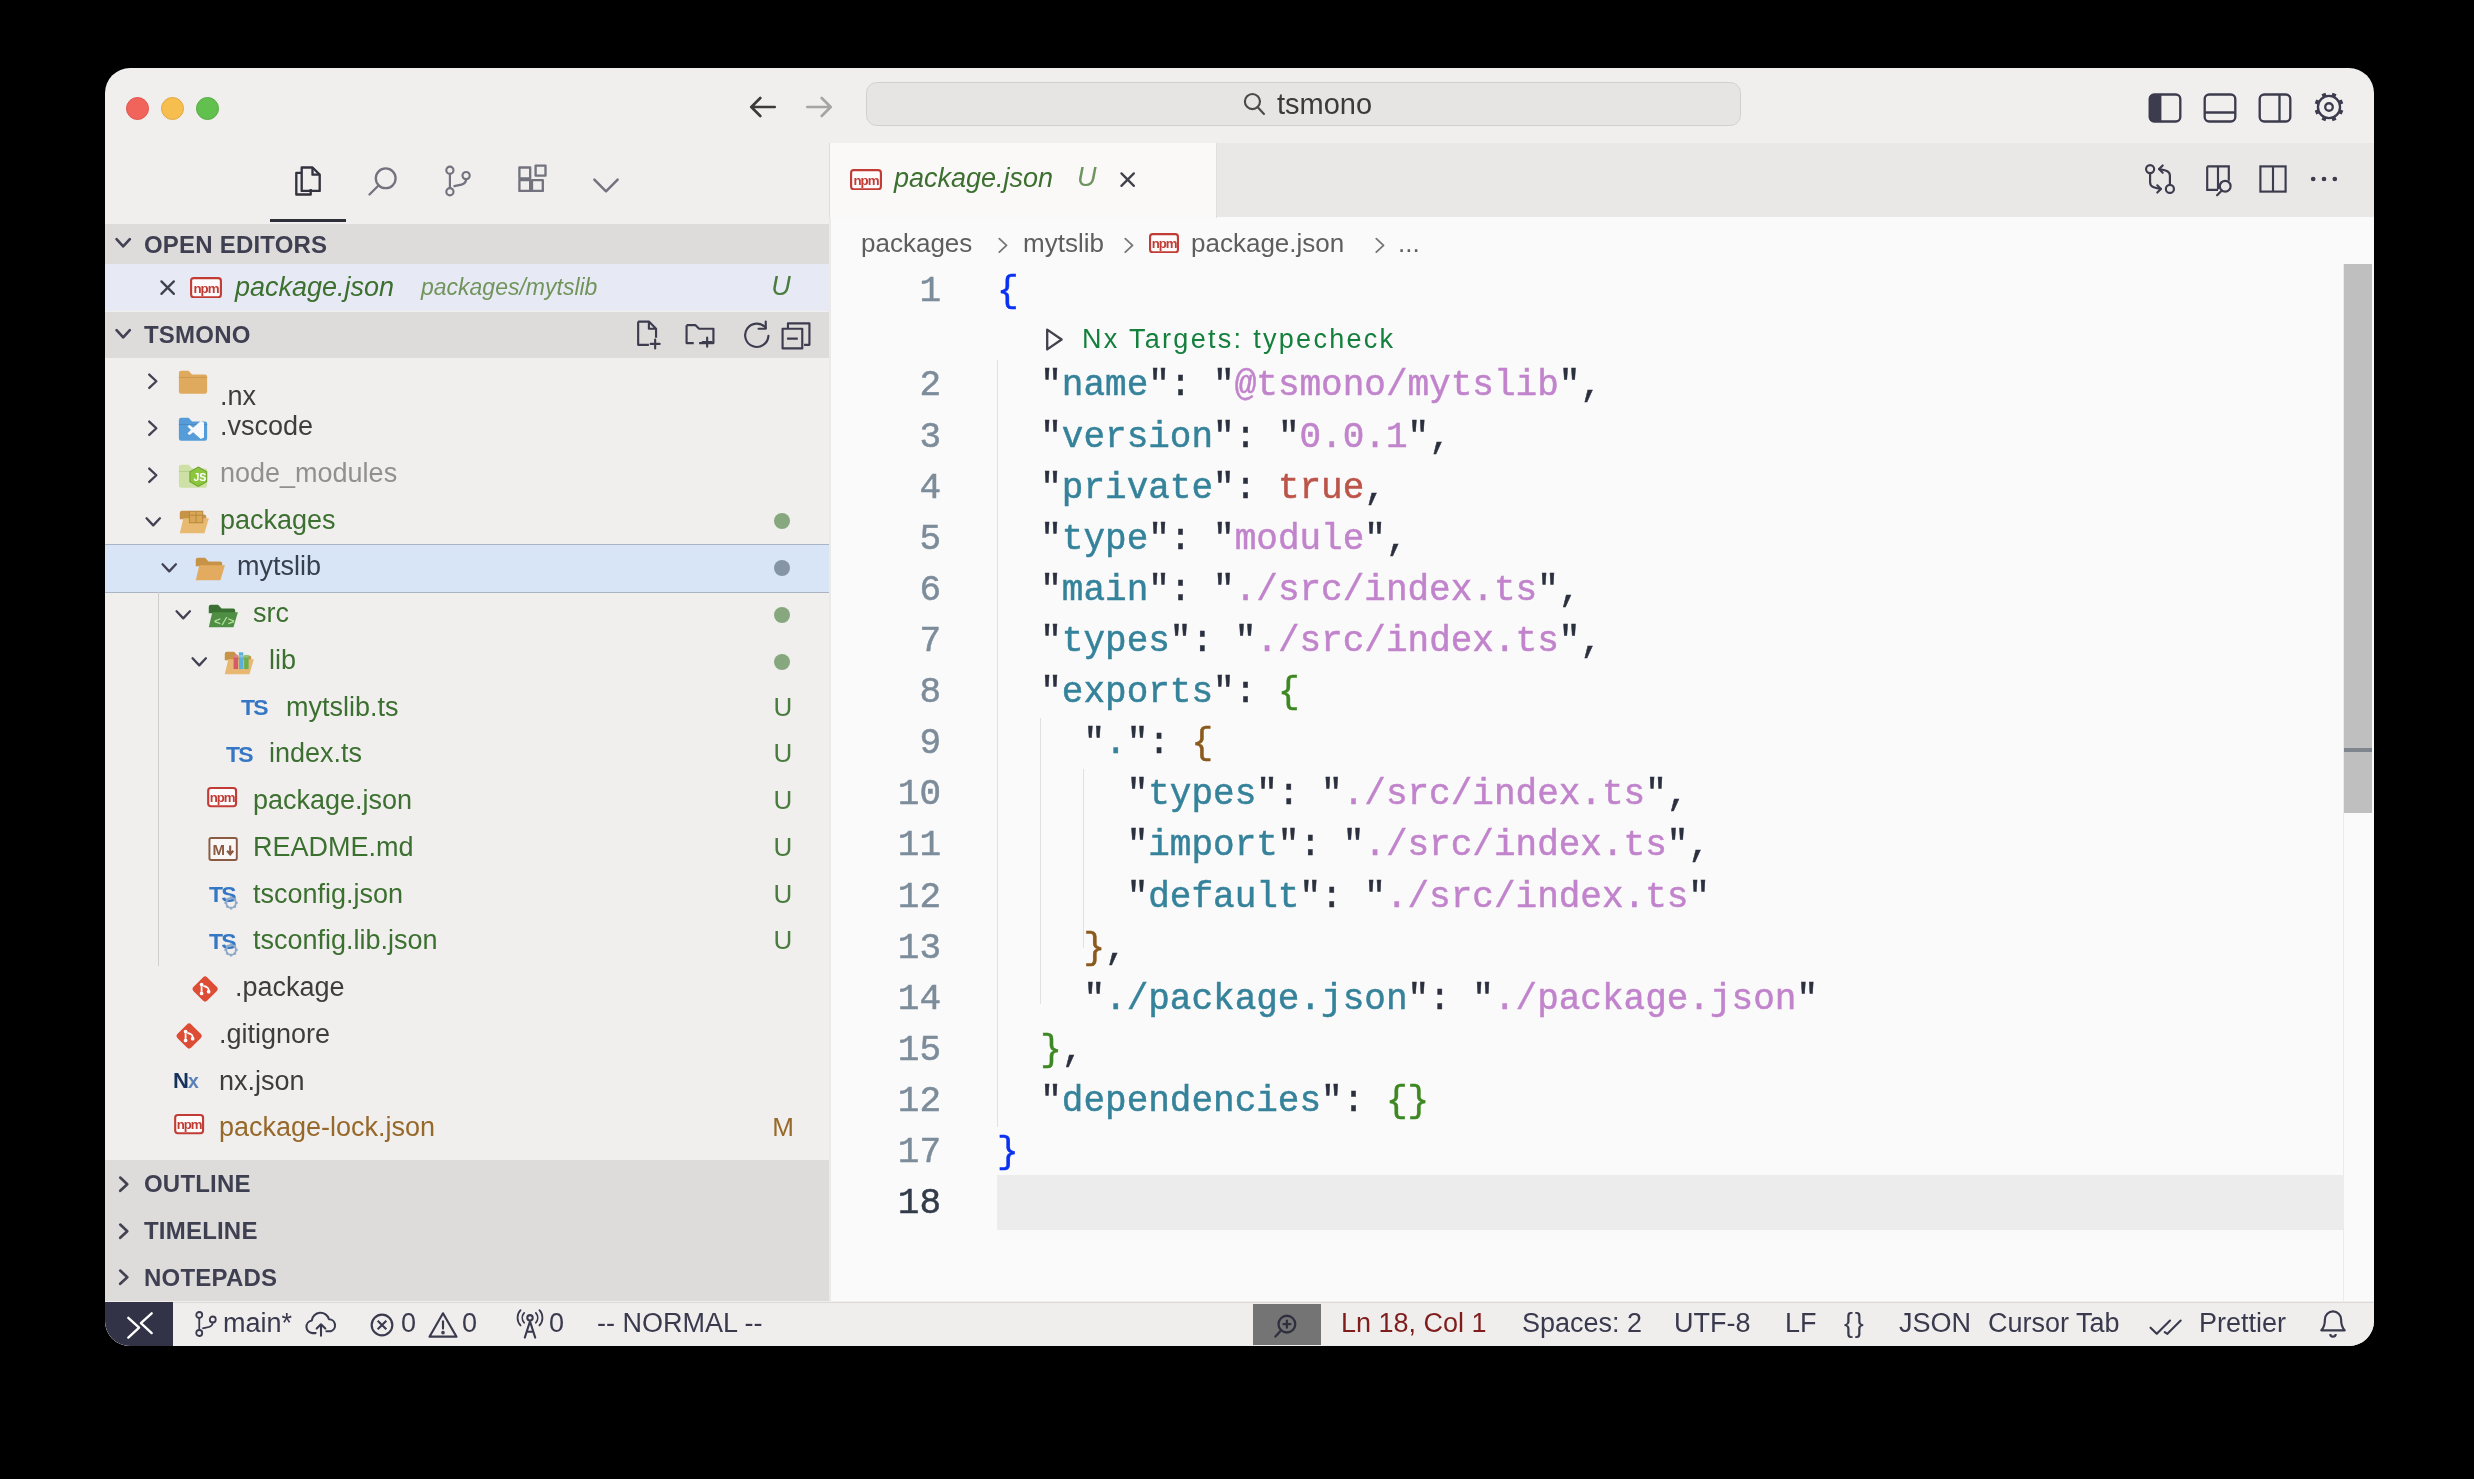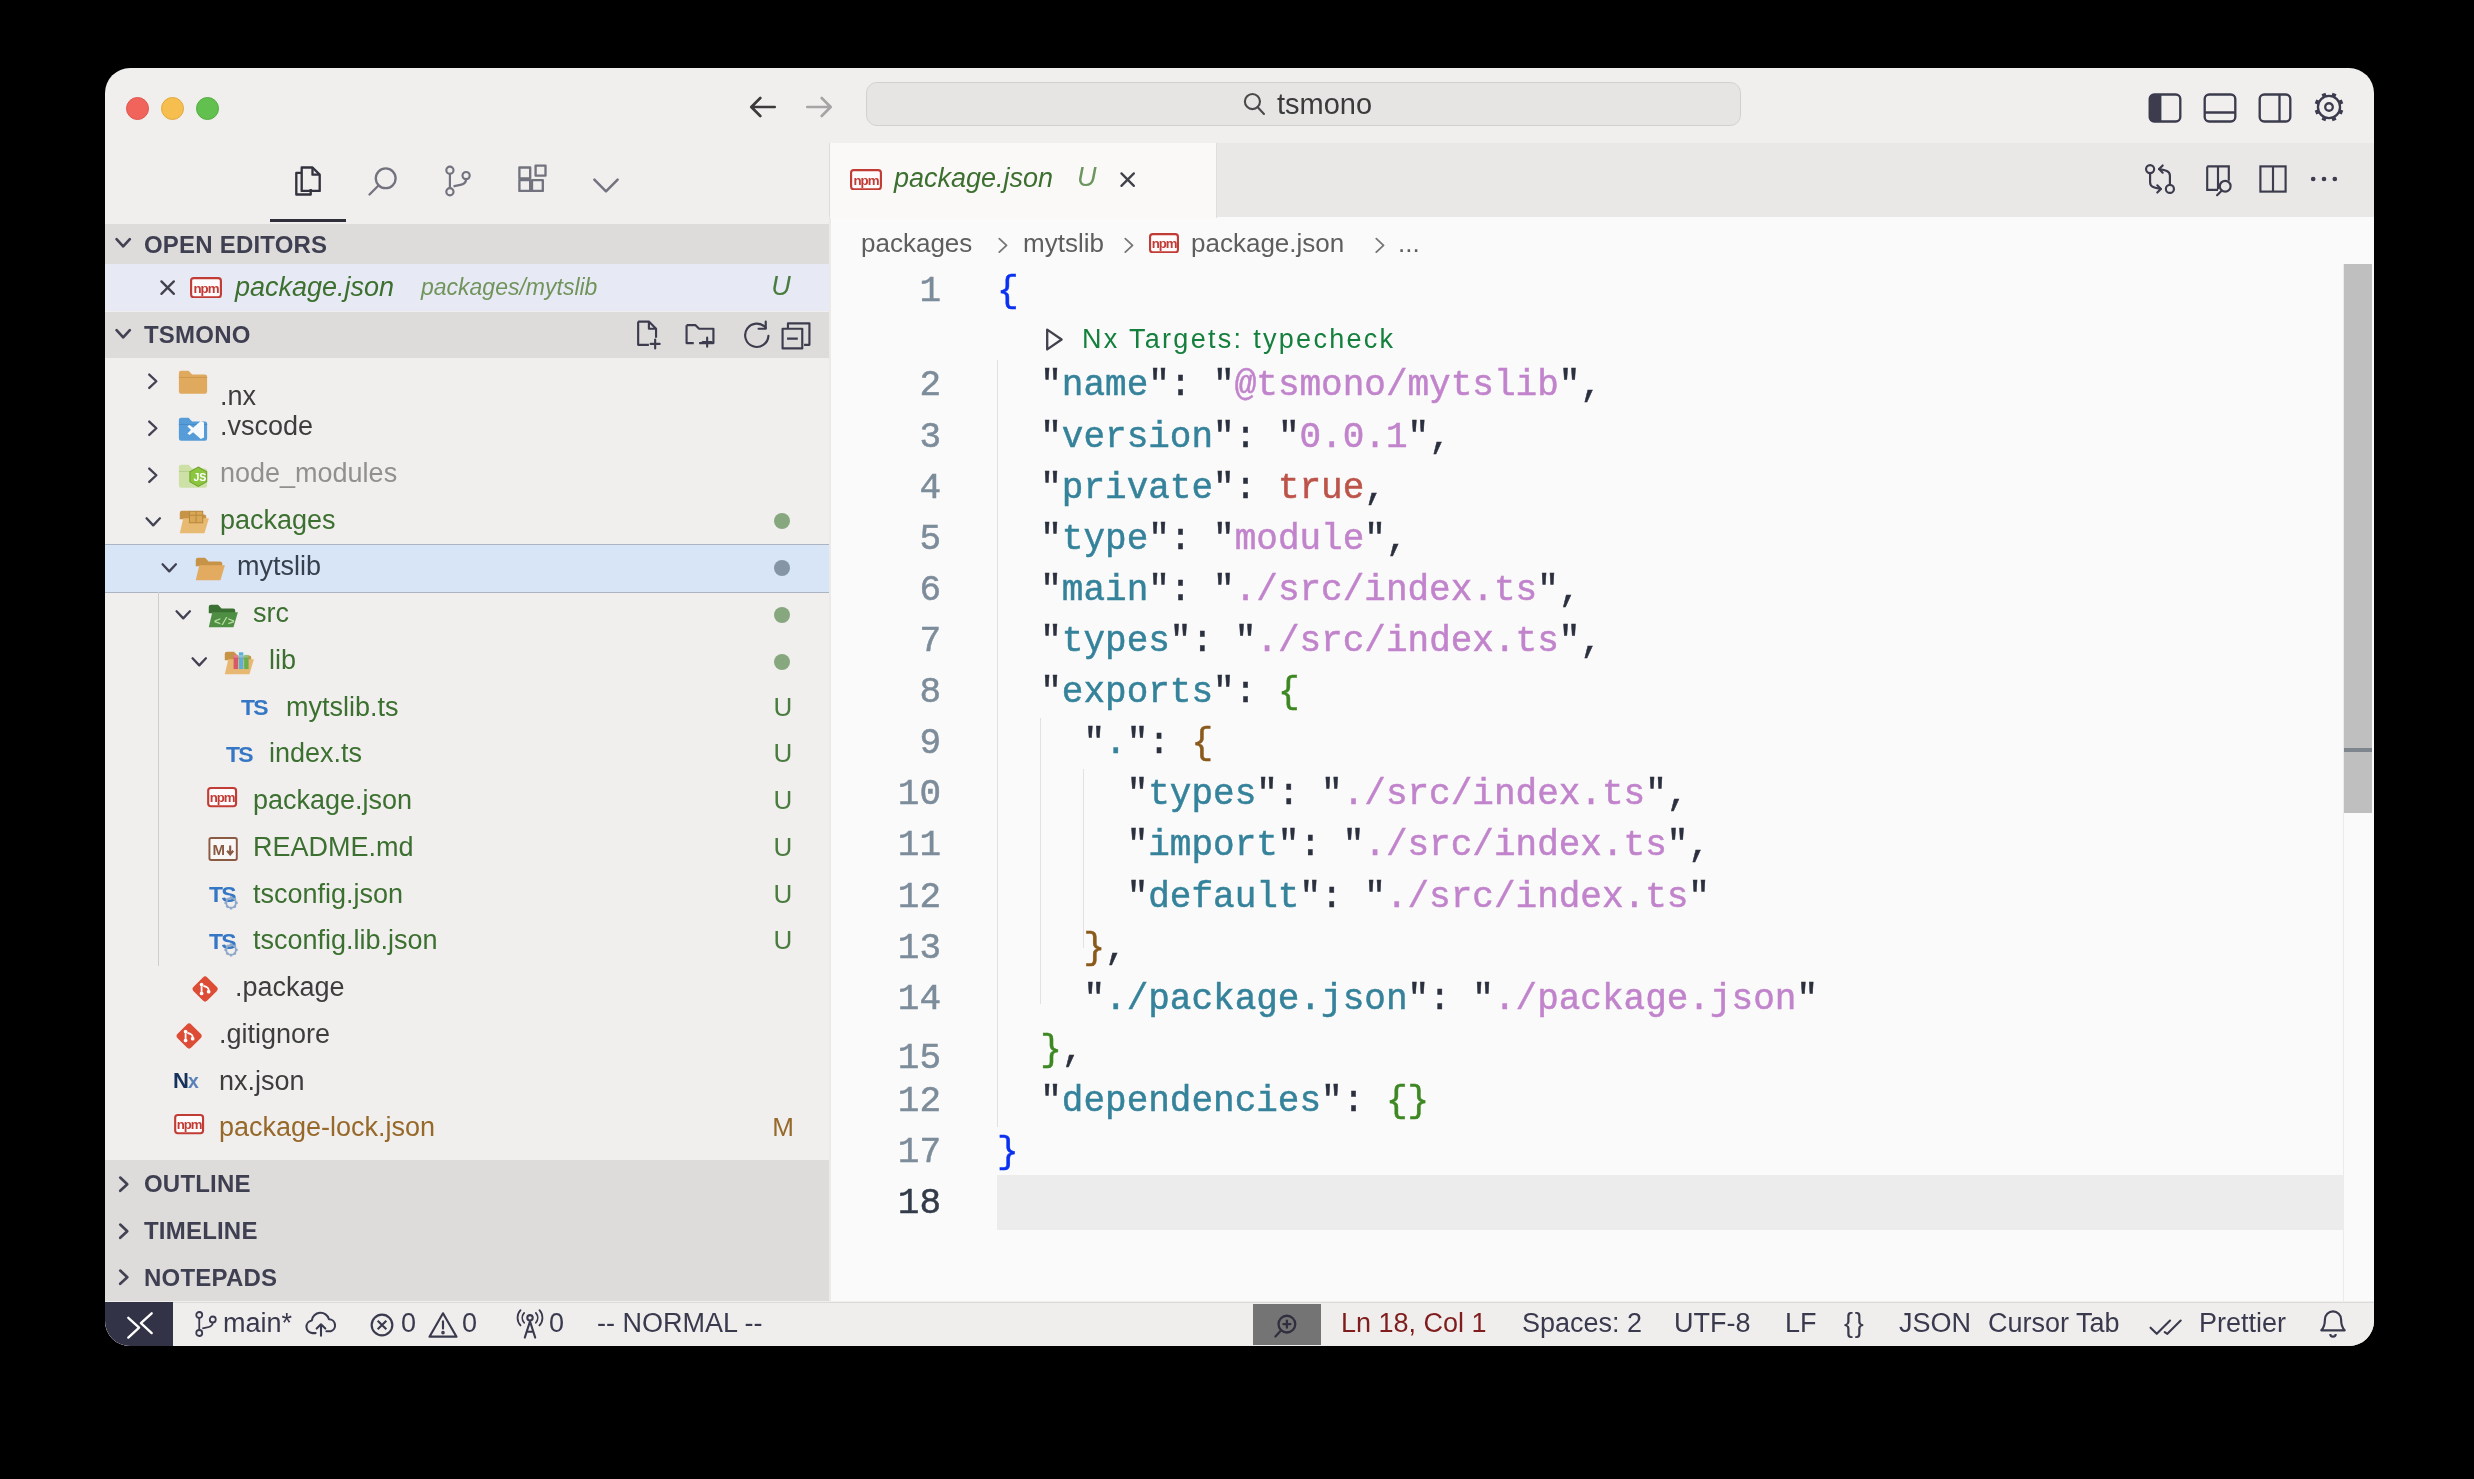--- a/index.html
+++ b/index.html
@@ -418,21 +418,21 @@
 <div style="position:absolute;left:729px;top:701px;width:107px;height:51px;font-family:'Liberation Mono',monospace;font-size:36px;-webkit-text-stroke:0.5px;line-height:51px;color:#7c8c9a;text-align:right;">10</div>
 <pre style="position:absolute;left:892px;top:701px;width:1333px;height:51px;font-family:'Liberation Mono',monospace;font-size:36px;-webkit-text-stroke:0.5px;line-height:51px;">      <span style="color:#2b303f">"</span><span style="color:#35829b">types</span><span style="color:#2b303f">"</span><span style="color:#2b303f">: </span><span style="color:#2b303f">"</span><span style="color:#c184cc">./src/index.ts</span><span style="color:#2b303f">"</span><span style="color:#2b303f">,</span></pre>
 <div style="position:absolute;left:729px;top:752px;width:107px;height:51px;font-family:'Liberation Mono',monospace;font-size:36px;-webkit-text-stroke:0.5px;line-height:51px;color:#7c8c9a;text-align:right;">11</div>
 <pre style="position:absolute;left:892px;top:752px;width:1333px;height:51px;font-family:'Liberation Mono',monospace;font-size:36px;-webkit-text-stroke:0.5px;line-height:51px;">      <span style="color:#2b303f">"</span><span style="color:#35829b">import</span><span style="color:#2b303f">"</span><span style="color:#2b303f">: </span><span style="color:#2b303f">"</span><span style="color:#c184cc">./src/index.ts</span><span style="color:#2b303f">"</span><span style="color:#2b303f">,</span></pre>
 <div style="position:absolute;left:729px;top:804px;width:107px;height:51px;font-family:'Liberation Mono',monospace;font-size:36px;-webkit-text-stroke:0.5px;line-height:51px;color:#7c8c9a;text-align:right;">12</div>
 <pre style="position:absolute;left:892px;top:804px;width:1333px;height:51px;font-family:'Liberation Mono',monospace;font-size:36px;-webkit-text-stroke:0.5px;line-height:51px;">      <span style="color:#2b303f">"</span><span style="color:#35829b">default</span><span style="color:#2b303f">"</span><span style="color:#2b303f">: </span><span style="color:#2b303f">"</span><span style="color:#c184cc">./src/index.ts</span><span style="color:#2b303f">"</span></pre>
 <div style="position:absolute;left:729px;top:855px;width:107px;height:51px;font-family:'Liberation Mono',monospace;font-size:36px;-webkit-text-stroke:0.5px;line-height:51px;color:#7c8c9a;text-align:right;">13</div>
 <pre style="position:absolute;left:892px;top:855px;width:1333px;height:51px;font-family:'Liberation Mono',monospace;font-size:36px;-webkit-text-stroke:0.5px;line-height:51px;">    <span style="color:#8a5a1d">}</span><span style="color:#2b303f">,</span></pre>
 <div style="position:absolute;left:729px;top:906px;width:107px;height:51px;font-family:'Liberation Mono',monospace;font-size:36px;-webkit-text-stroke:0.5px;line-height:51px;color:#7c8c9a;text-align:right;">14</div>
 <pre style="position:absolute;left:892px;top:906px;width:1333px;height:51px;font-family:'Liberation Mono',monospace;font-size:36px;-webkit-text-stroke:0.5px;line-height:51px;">    <span style="color:#2b303f">"</span><span style="color:#35829b">./package.json</span><span style="color:#2b303f">"</span><span style="color:#2b303f">: </span><span style="color:#2b303f">"</span><span style="color:#c184cc">./package.json</span><span style="color:#2b303f">"</span></pre>
-<div style="position:absolute;left:729px;top:957px;width:107px;height:51px;font-family:'Liberation Mono',monospace;font-size:36px;-webkit-text-stroke:0.5px;line-height:51px;color:#7c8c9a;text-align:right;margin-top:8px;">15</div>
+<div style="position:absolute;left:729px;top:957px;width:107px;height:51px;font-family:'Liberation Mono',monospace;font-size:36px;-webkit-text-stroke:0.5px;line-height:51px;color:#7c8c9a;text-align:right;">15</div>
 <pre style="position:absolute;left:892px;top:957px;width:1333px;height:51px;font-family:'Liberation Mono',monospace;font-size:36px;-webkit-text-stroke:0.5px;line-height:51px;">  <span style="color:#3d8822">}</span><span style="color:#2b303f">,</span></pre>
 <div style="position:absolute;left:729px;top:1008px;width:107px;height:51px;font-family:'Liberation Mono',monospace;font-size:36px;-webkit-text-stroke:0.5px;line-height:51px;color:#7c8c9a;text-align:right;">12</div>
 <pre style="position:absolute;left:892px;top:1008px;width:1333px;height:51px;font-family:'Liberation Mono',monospace;font-size:36px;-webkit-text-stroke:0.5px;line-height:51px;">  <span style="color:#2b303f">"</span><span style="color:#35829b">dependencies</span><span style="color:#2b303f">"</span><span style="color:#2b303f">: </span><span style="color:#3d8822">{}</span></pre>
 <div style="position:absolute;left:729px;top:1059px;width:107px;height:51px;font-family:'Liberation Mono',monospace;font-size:36px;-webkit-text-stroke:0.5px;line-height:51px;color:#7c8c9a;text-align:right;">17</div>
 <pre style="position:absolute;left:892px;top:1059px;width:1333px;height:51px;font-family:'Liberation Mono',monospace;font-size:36px;-webkit-text-stroke:0.5px;line-height:51px;"><span style="color:#0a31f0">}</span></pre>
 <div style="position:absolute;left:729px;top:1110px;width:107px;height:51px;font-family:'Liberation Mono',monospace;font-size:36px;-webkit-text-stroke:0.5px;line-height:51px;color:#323b49;text-align:right;">18</div>
 <svg style="position:absolute;left:935px;top:258px;width:27px;height:27px;" width="27" height="27" viewBox="0 0 30 30">
       <path d="M8 4 L24 15 L8 26 Z" fill="none" stroke="#42424e" stroke-width="2.6" stroke-linejoin="round"></path>
     </svg>
 <div style="position:absolute;left:977px;top:256px;width:533px;height:32px;font-size:27px;color:#15803d;letter-spacing:2.3px;">Nx Targets: typecheck</div>

